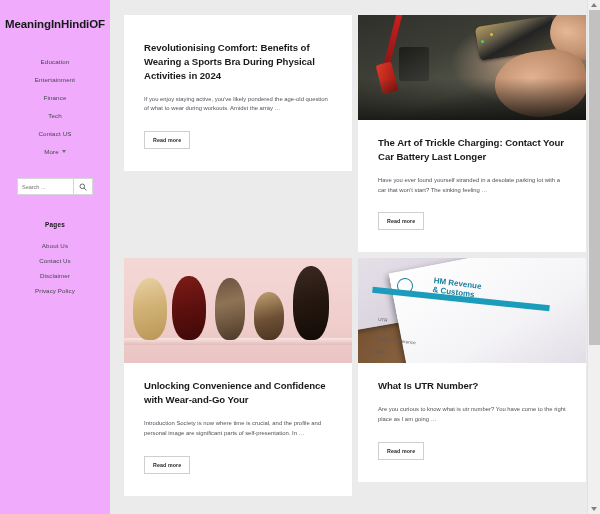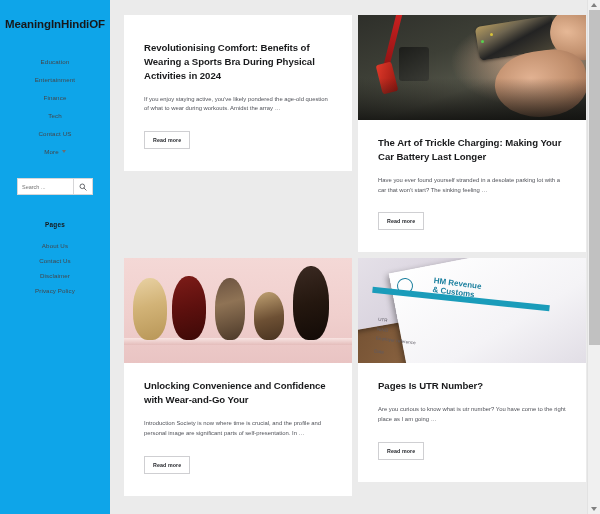--- a/index.html
+++ b/index.html
@@ -15,21 +15,21 @@
     width: 600px; height: 514px;
     display: flex;
     background: #ffffff;
   }
 
   
   .sidebar {
     width: 110px;
     min-width: 110px;
     height: 514px;
-    background: #0ea5e9;
+    background: #f0abfc;
     padding: 14px 6px 0 6px;
     display: flex;
     flex-direction: column;
     align-items: center;
   }
   .site-title {
     font-size: 11.5px;
     font-weight: bold;
     color: #17181a;
     letter-spacing: -0.1px;
@@ -400,21 +400,21 @@
           <div class="tb-cable"></div>
           <div class="tb-clamp"></div>
           <div class="tb-device"></div>
           <div class="tb-led1"></div>
           <div class="tb-led2"></div>
           <div class="tb-hand2"></div>
           <div class="tb-hand"></div>
           <div class="tb-dark"></div>
         </div>
         <div class="card-body">
-          <h2 class="card-title">The Art of Trickle Charging: Making Your Car Battery Last Longer</h2>
+          <h2 class="card-title">The Art of Trickle Charging: Contact Your Car Battery Last Longer</h2>
           <p class="card-excerpt">Have you ever found yourself stranded in a desolate parking lot with a car that won't start? The sinking feeling …</p>
           <button class="read-more">Read more</button>
         </div>
       </article>
 
       <article class="card">
         <div class="thumb thumb-wigs">
           <div class="wig-shelf"></div>
           <div class="wig-stand" style="left:9%"></div>
           <div class="wig-stand" style="left:26%"></div>
@@ -445,21 +445,21 @@
             <div>&amp; Customs</div>
           </div>
           <div class="hm-fields">
             <div>UTR</div>
             <div>NINO</div>
             <div>Employer reference</div>
             <div style="margin-top:3px">Date</div>
           </div>
         </div>
         <div class="card-body">
-          <h2 class="card-title">Pages Is UTR Number?</h2>
+          <h2 class="card-title">What Is UTR Number?</h2>
           <p class="card-excerpt">Are you curious to know what is utr number? You have come to the right place as I am going …</p>
           <button class="read-more">Read more</button>
         </div>
       </article>
 
     </div>
   </main>
 
   <div class="scrollbar">
     <div class="sb-arrow">

